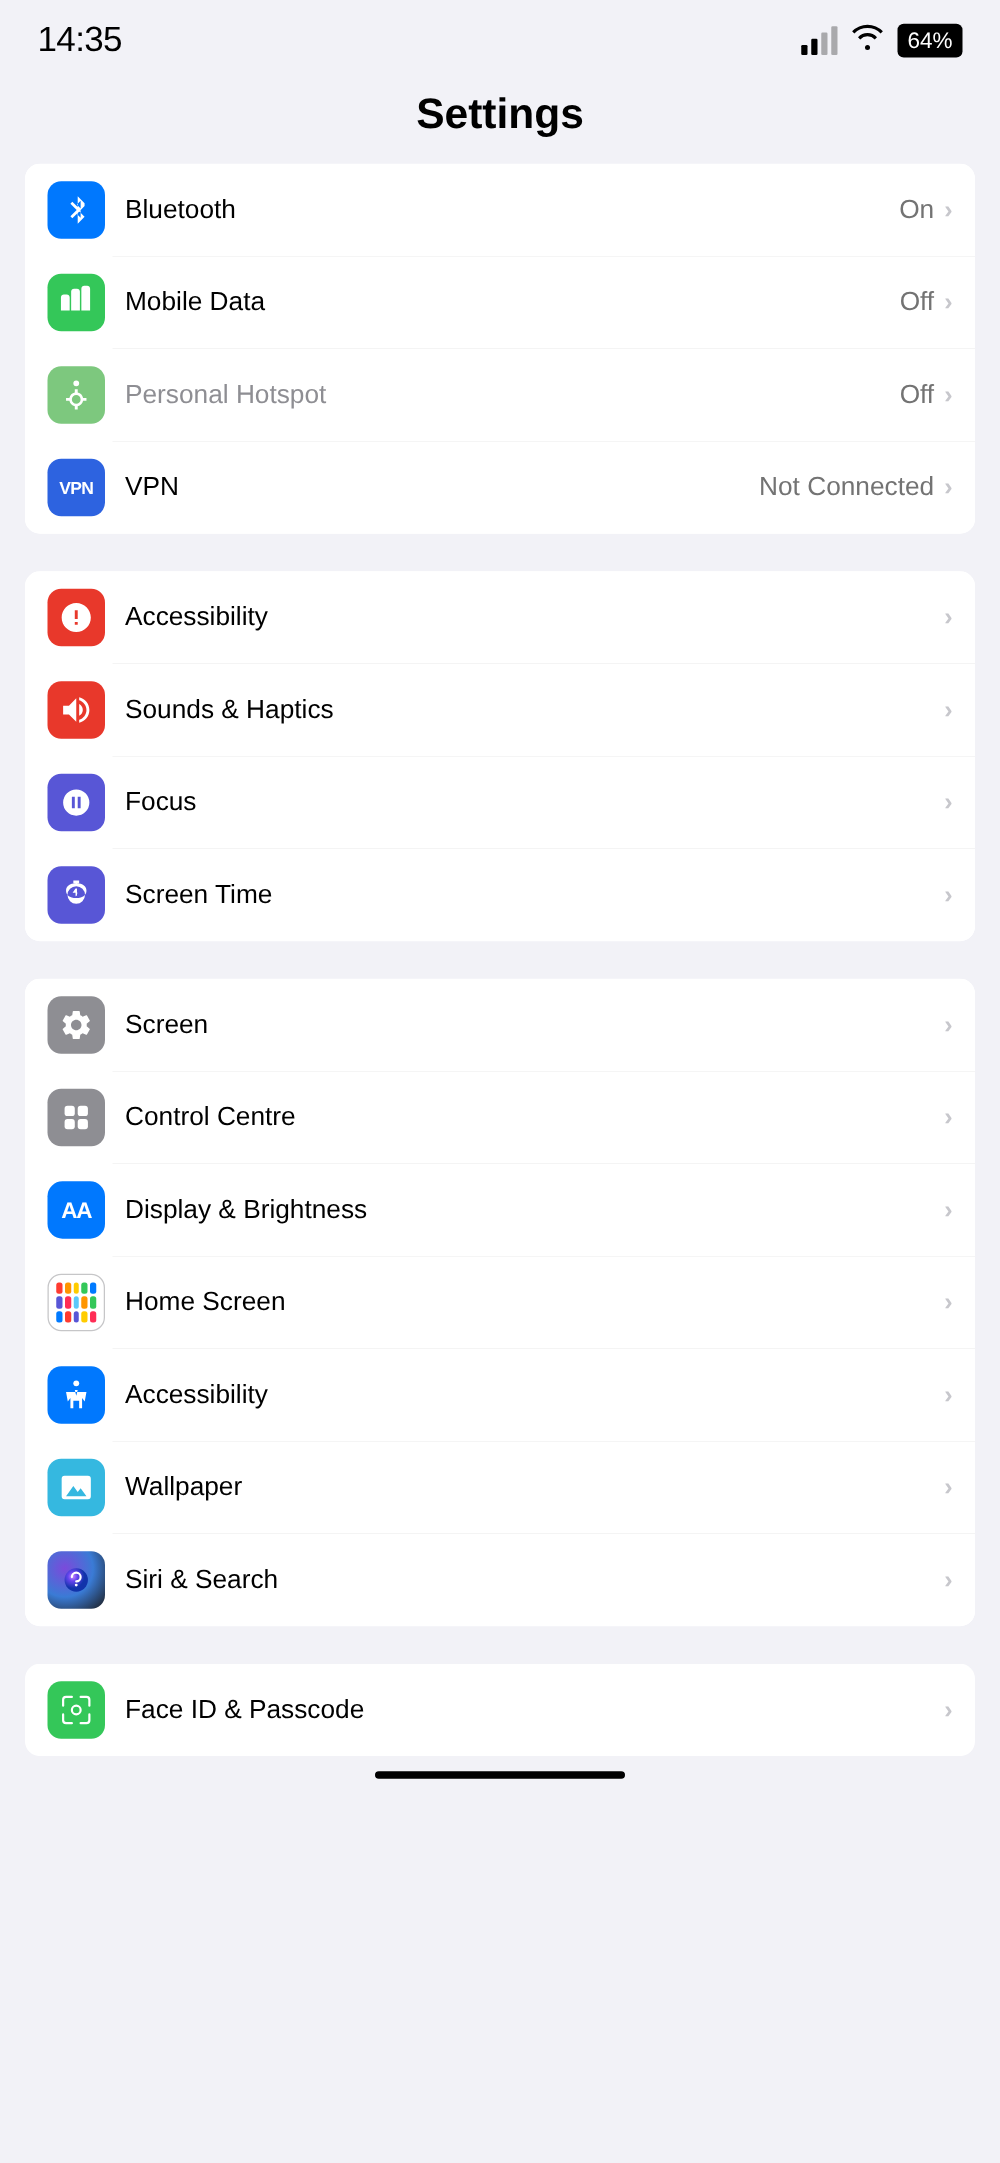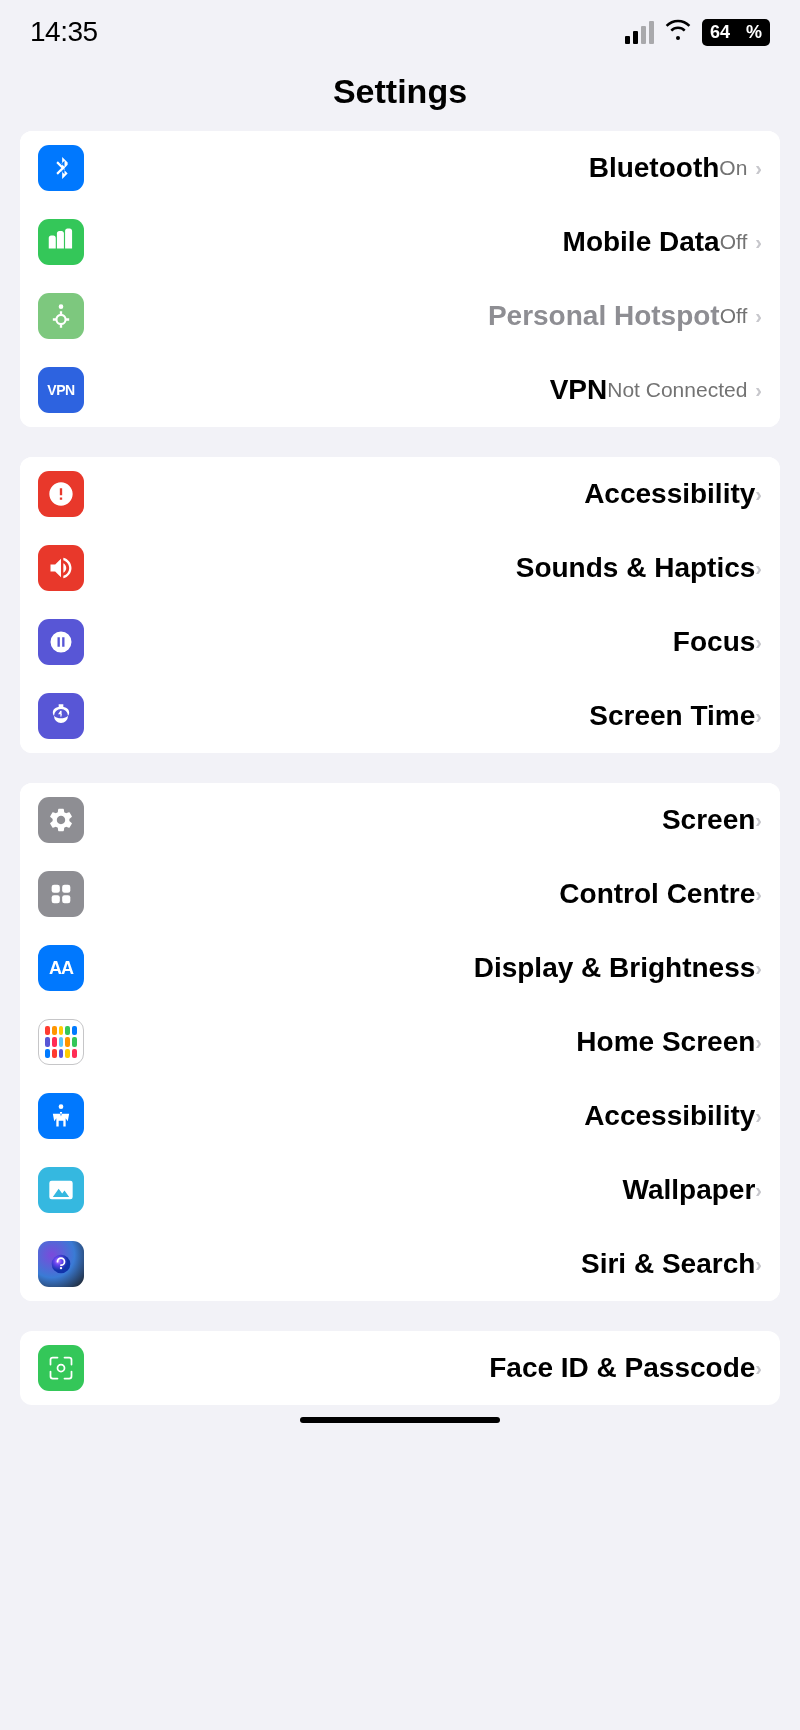--- a/index.html
+++ b/index.html
@@ -52,22 +52,22 @@
     }
 
     .battery-container {
       display: flex;
       align-items: center;
       background: #000;
       border-radius: 5px;
       padding: 3px 8px;
       color: #fff;
       font-size: 18px;
-      font-weight: 700;
-      gap: 16px;
+      font-weight: 400;
+      gap: 0;
     }
 
     
     .page-title {
       text-align: center;
       font-size: 34px;
       font-weight: 700;
       color: #000;
       padding: 16px 0 20px 0;
       background: #f2f2f7;
@@ -106,24 +106,23 @@
       border-radius: 11px;
       display: flex;
       align-items: center;
       justify-content: center;
       flex-shrink: 0;
       margin-right: 16px;
     }
 
     .settings-label {
       flex: 1;
-      font-size: 28px;
+      font-size: 21px;
       color: #000;
-      font-weight: 700;
-      text-align: right;
+      font-weight: 400;
     }
 
     .settings-label.disabled {
       color: #8e8e93;
     }
 
     .settings-value {
       font-size: 21px;
       color: #737373;
       margin-right: 8px;

